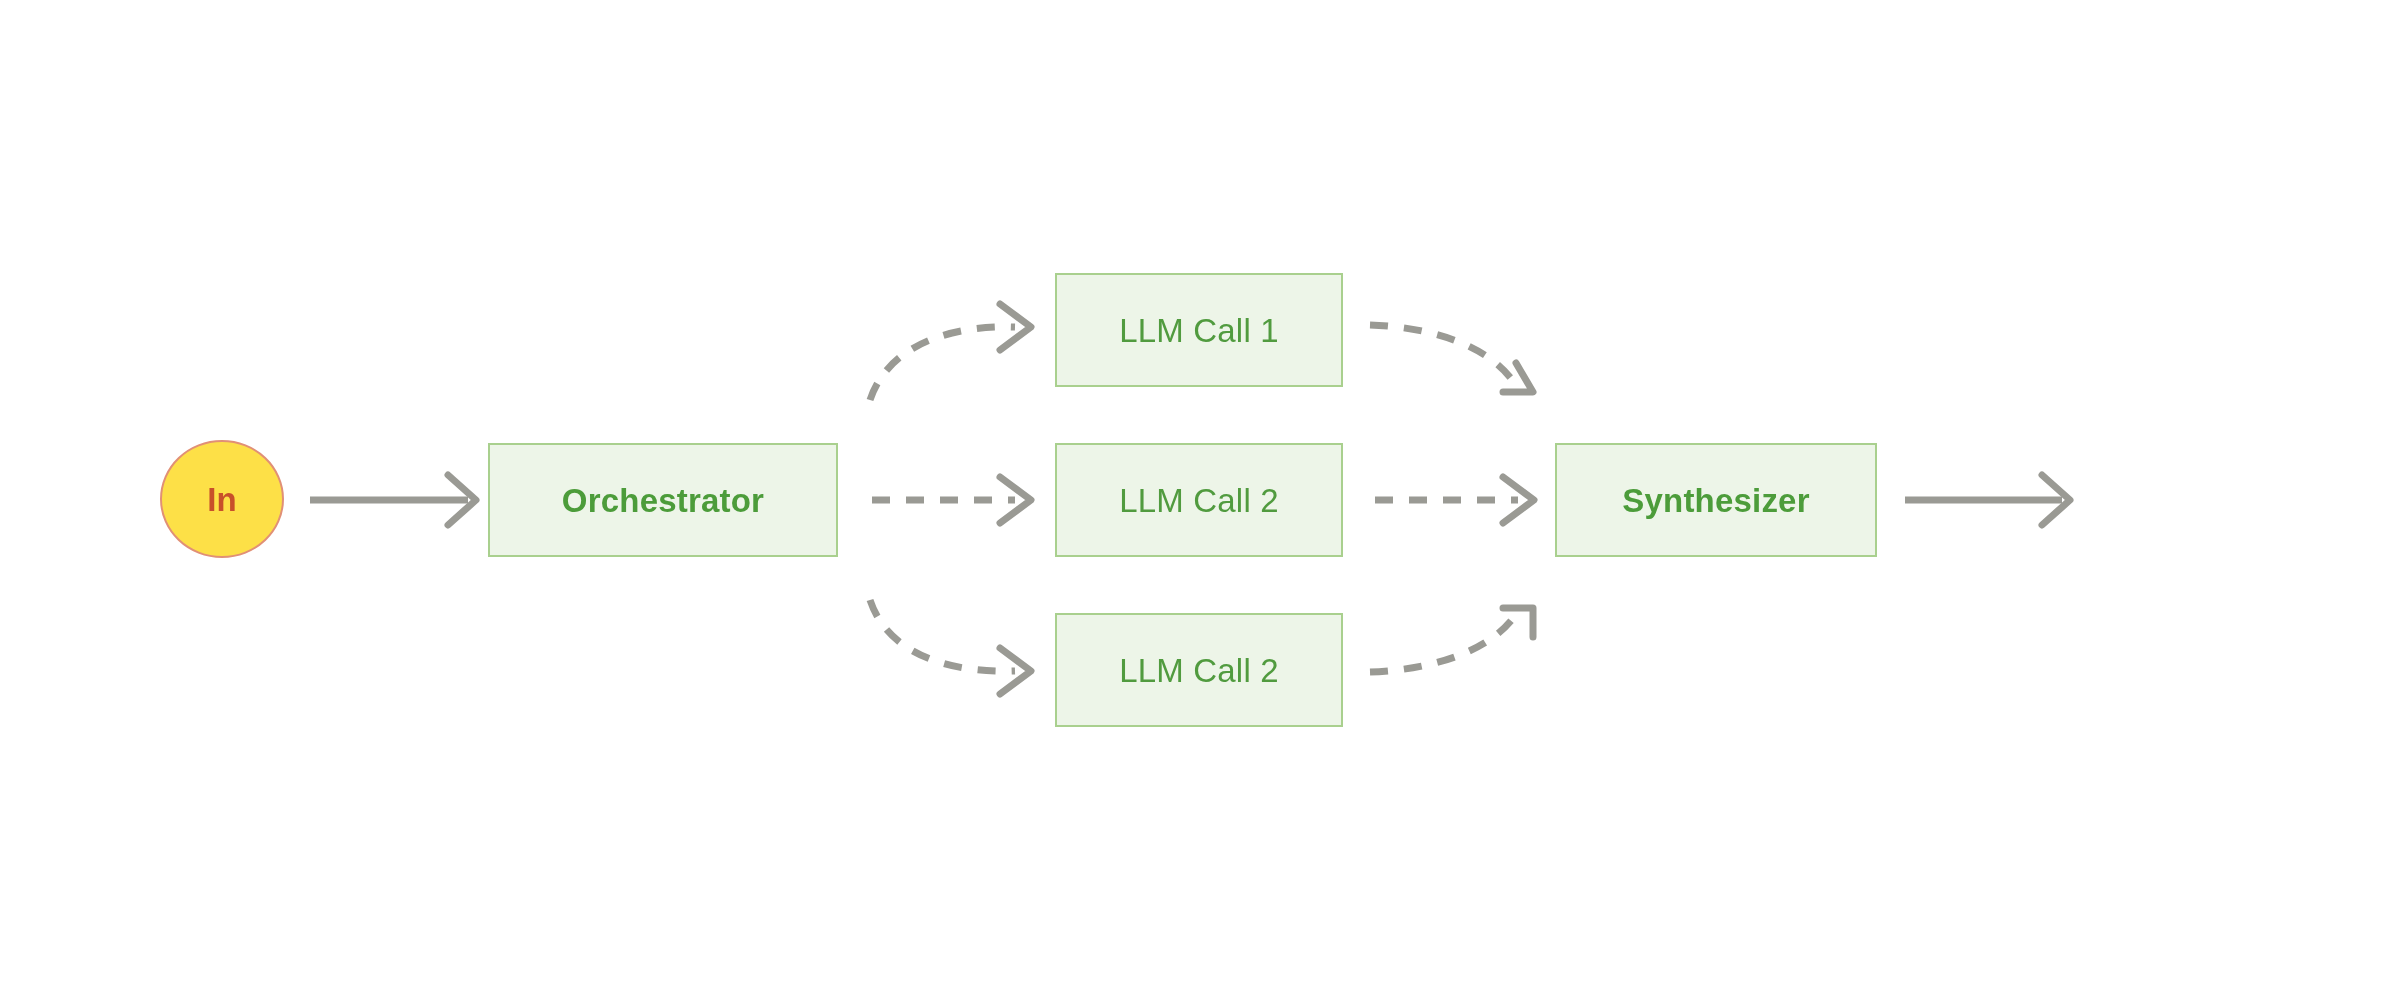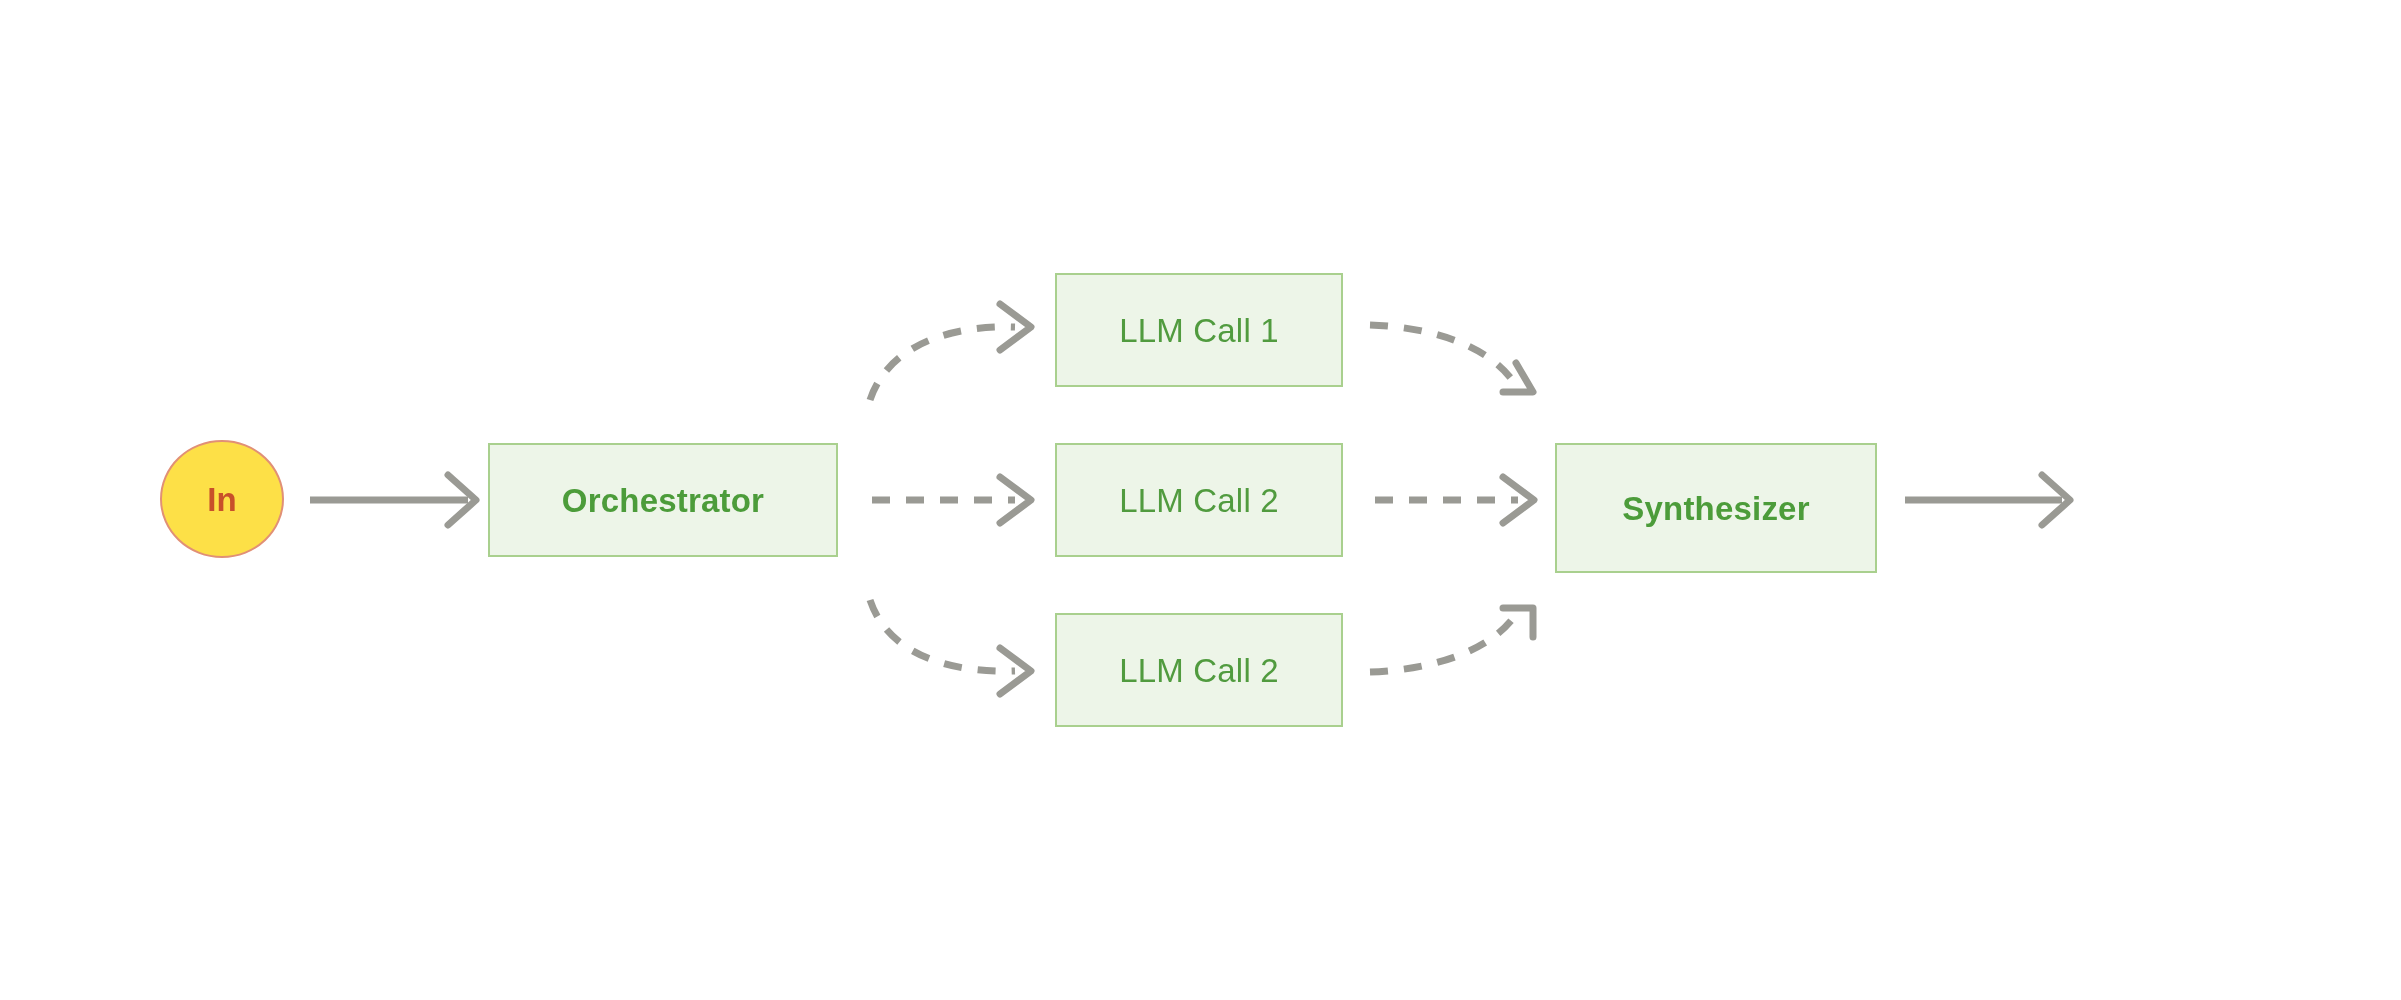--- a/index.html
+++ b/index.html
@@ -75,21 +75,21 @@
     font-size: 33px;
     color: #519b3f;
   }
 
   
   #node-in      { left: 160px;  top: 440px; width: 124px; height: 118px; }
   #node-orchestrator { left: 488px;  top: 443px; width: 350px; height: 114px; }
   #node-llm-1   { left: 1055px; top: 273px; width: 288px; height: 114px; }
   #node-llm-2   { left: 1055px; top: 443px; width: 288px; height: 114px; }
   #node-llm-3   { left: 1055px; top: 613px; width: 288px; height: 114px; }
-  #node-synthesizer { left: 1555px; top: 443px; width: 322px; height: 130px; }
+  #node-synthesizer { left: 1555px; top: 443px; width: 322px; height: 114px; }
   #node-out     { left: 2100px; top: 448px; width: 146px; height: 104px; }
 </style>
 </head>
 <body>
 
 <div id="canvas">
 
   <svg id="edges" viewBox="0 0 2401 1000" width="2401" height="1000" xmlns="http://www.w3.org/2000/svg">
 
     <g>

